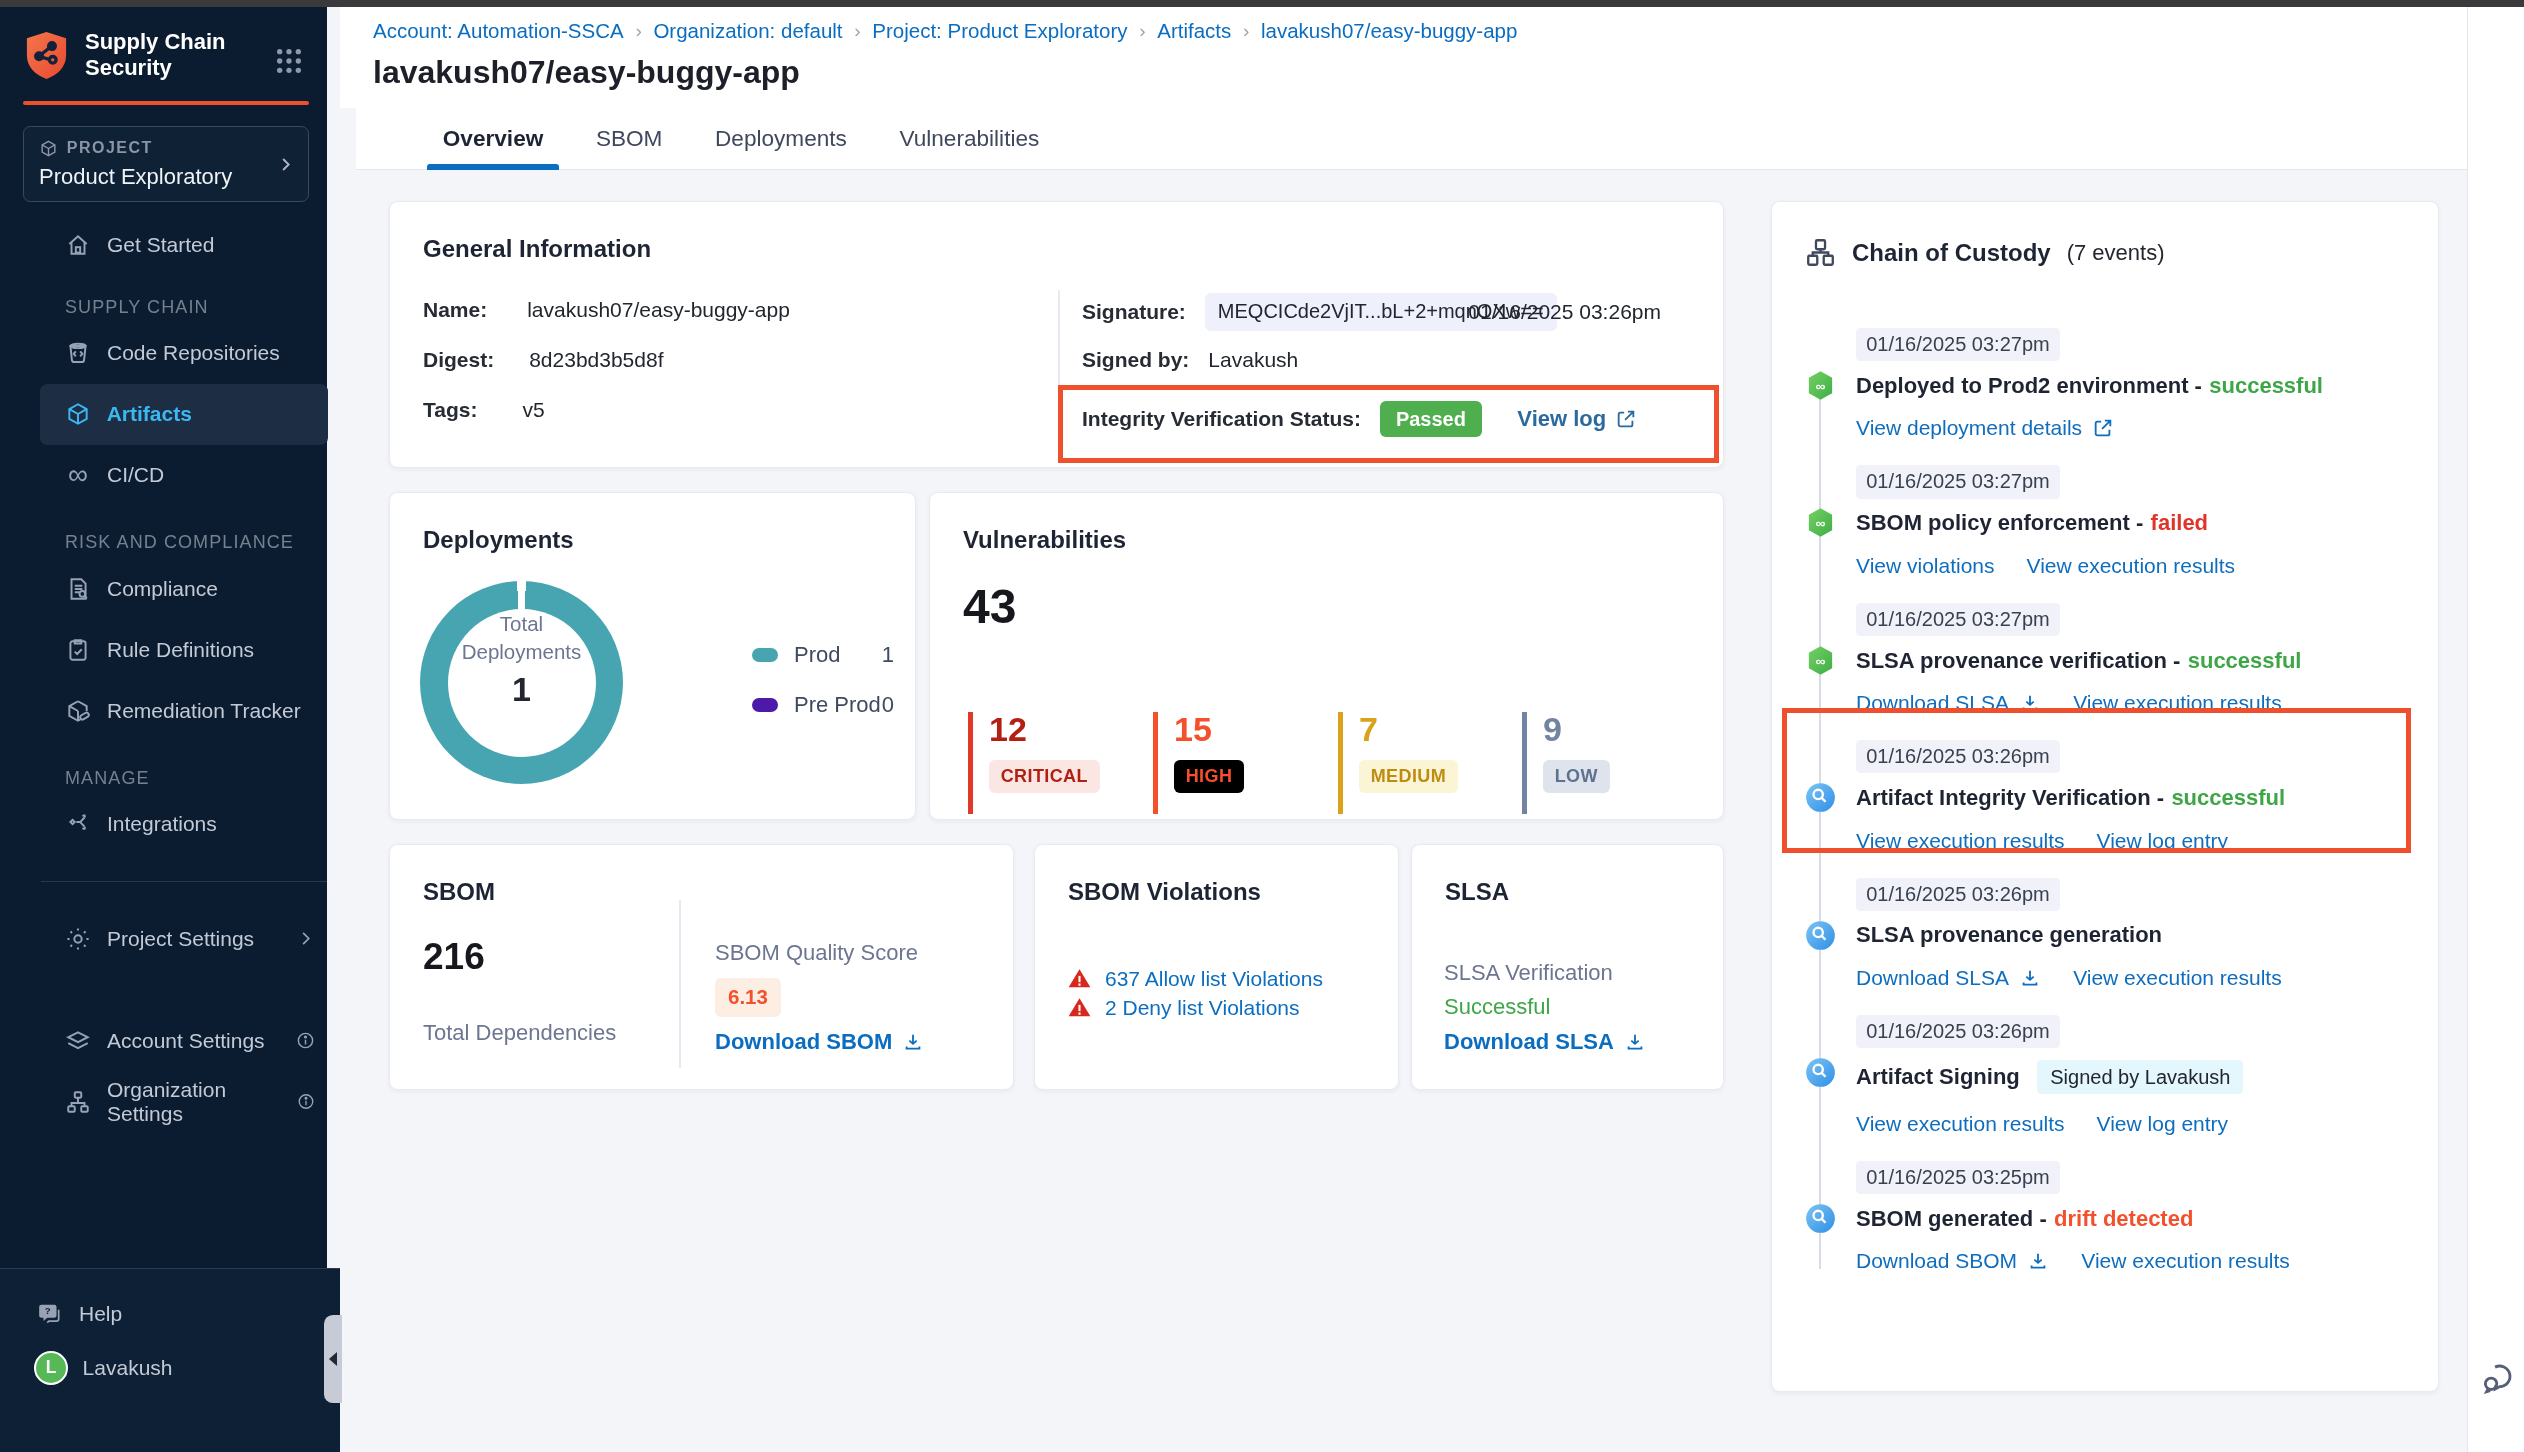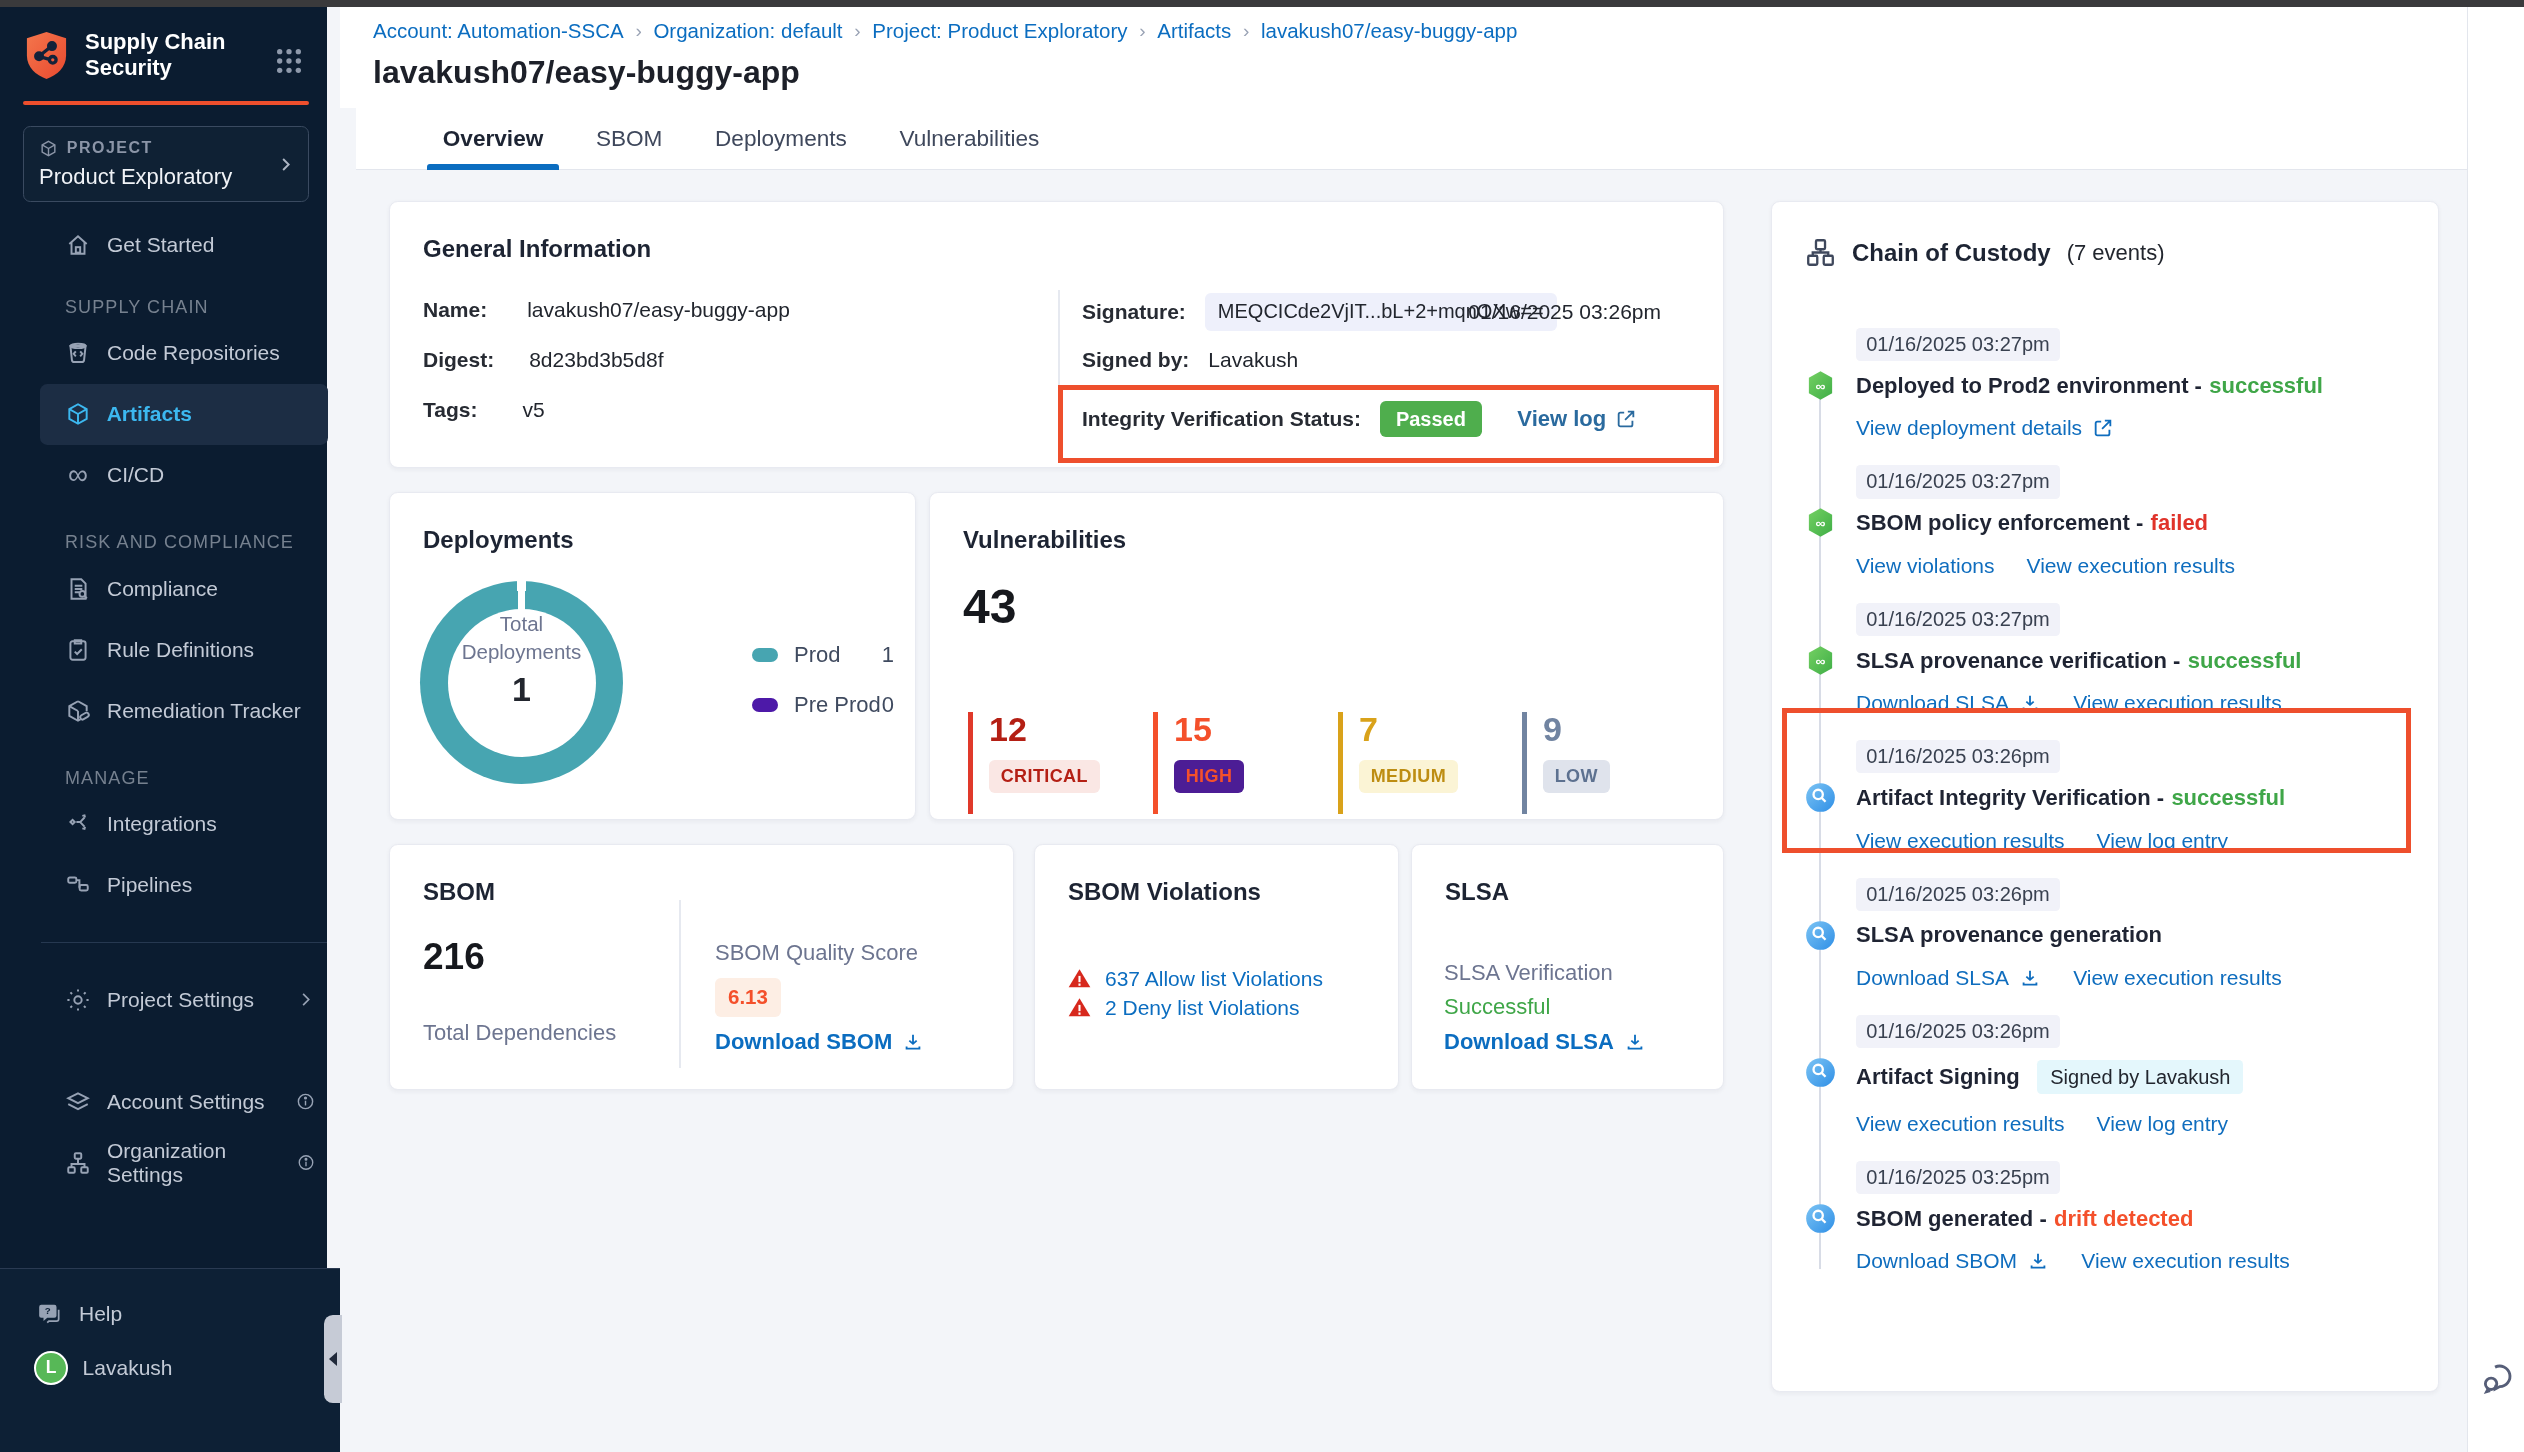--- a/index.html
+++ b/index.html
@@ -83,21 +83,21 @@
   .swatch { width:26px; height:14.6px; border-radius:7.3px; margin-right:16px; }
   .legend-label { font-size:22px; color:#3f4a5f; }
   .legend-val { margin-left:auto; font-size:22px; color:#3f4a5f; }
 
   #card-vulns { left:929px; top:492px; width:795px; height:328px; }
   .vuln-total { position:absolute; left:33px; top:86px; font-size:48px; font-weight:700; color:#16181d; }
   .sev { position:absolute; top:219px; width:175px; padding-left:16px; border-left:5.8px solid #000; height:102px; }
   .sev .num { font-size:34px; font-weight:700; line-height:35px; }
   .sev .pill { display:inline-block; margin-top:13px; font-size:18px; font-weight:700; padding:5.8px 11.7px; border-radius:5.8px; letter-spacing:0.4px; }
   .sev-critical { left:38px;  border-color:#e0392a; } .sev-critical .num { color:#b41f14; } .sev-critical .pill { background:#fae7e4; color:#b41f14; }
-  .sev-high     { left:223px; border-color:#f4502b; } .sev-high .num     { color:#f4502b; } .sev-high .pill     { background:#4c1d95; color:#f4502b; }
+  .sev-high     { left:223px; border-color:#f4502b; } .sev-high .num     { color:#f4502b; } .sev-high .pill     { background:#000000; color:#f4502b; }
   .sev-medium   { left:408px; border-color:#d9a21a; } .sev-medium .num   { color:#d9a21a; } .sev-medium .pill   { background:#fbf4d5; color:#bd8d12; }
   .sev-low      { left:592px; border-color:#7184a1; } .sev-low .num      { color:#7184a1; } .sev-low .pill      { background:#dfe3ec; color:#5d7190; }
 
   #card-sbom { left:389px; top:844px; width:625px; height:246px; }
   .sbom-total { position:absolute; left:33px; top:91px; font-size:37px; font-weight:700; color:#16181d; }
   .sbom-total-label { position:absolute; left:33px; top:175px; font-size:22px; color:#6d7590; }
   .sbom-vdiv { position:absolute; left:289px; top:55px; width:1.5px; height:168px; background:#e6e9f0; }
   .sbom-score-label { position:absolute; left:325px; top:95px; font-size:22px; color:#6d7590; }
   .sbom-score { position:absolute; left:325px; top:133px; background:#fdeee4; color:#f4502b; font-size:20.5px; font-weight:700; padding:7.3px 13px; border-radius:5.8px; }
   .link { color:#0b6dc0; font-size:22px; font-weight:600; cursor:pointer; display:inline-flex; align-items:center; gap:10.2px; }
@@ -269,32 +269,20 @@
       <div class="nav-item">
         <span class="nav-icon">
             <svg viewBox="0 0 24 24" fill="none" stroke="currentColor" stroke-width="1.8">
               <path d="M5 10.2l2-2 2 2-2 2-2-2z"></path>
               <path d="M10.5 10.2h3.5M14 10.2l4-4.2M14 10.2l4 4.2"></path>
               <path d="M16 4.5l2-.5.5 2M16 16l2 .5.5-2"></path>
             </svg>
           </span>
         <span class="nav-label">Integrations</span>
       </div>
-      <div class="nav-item">
-        <span class="nav-icon">
-            <svg viewBox="0 0 24 24" fill="none" stroke="currentColor" stroke-width="1.8">
-              <rect x="3" y="5" width="7.5" height="5" rx="1.4"></rect>
-              <rect x="13.5" y="12" width="7.5" height="5" rx="1.4"></rect>
-              <path d="M10.5 7.5h3v7h-3z" fill="none" stroke="none"></path>
-              <path d="M10.5 7.5h2.8v7"></path>
-              <rect x="3" y="14" width="7.5" height="5" rx="1.4" fill="none" stroke="none"></rect>
-            </svg>
-          </span>
-        <span class="nav-label">Pipelines</span>
-      </div>
 
       <div class="nav-divider"></div>
 
       <div class="nav-item">
         <span class="nav-icon">
             <svg viewBox="0 0 24 24" fill="none" stroke="currentColor" stroke-width="1.8">
               <circle cx="12" cy="12" r="3.4"></circle>
               <path d="M12 4.2v-2M12 21.8v-2M19.8 12h2M2.2 12h2M17.5 6.5l1.5-1.5M5 19l1.5-1.5M17.5 17.5L19 19M5 5l1.5 1.5"></path>
             </svg>
           </span>

